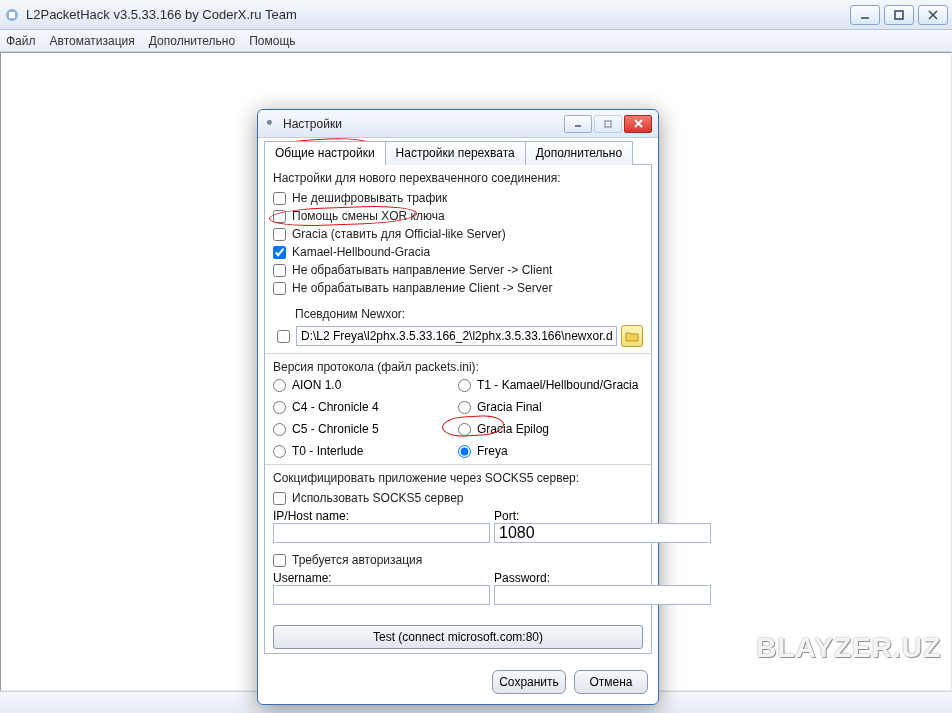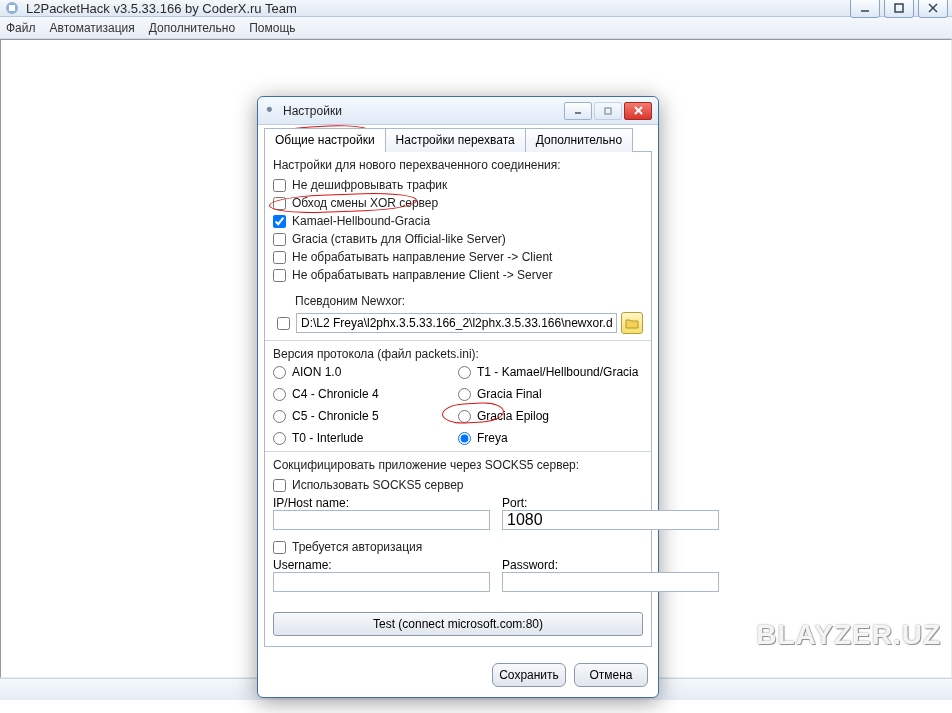--- a/index.html
+++ b/index.html
@@ -9,21 +9,21 @@
     font-size: 12px;
     background: #fff;
     width: 952px;
     height: 713px;
     overflow: hidden;
     position: relative;
   }
   
   .main-window { width: 952px; height: 713px; }
   .titlebar {
-    height: 17px;
+    height: 30px;
     background: linear-gradient(#f4f8fc, #dde7f3);
     border-bottom: 1px solid #b6c7dc;
     display: flex; align-items: center; padding: 0 4px;
   }
   .titlebar .app-icon { width: 16px; height: 16px; margin-right: 6px; }
   .titlebar .title { color: #2b2b2b; flex: 1; font-size: 13px; }
   .win-btns { display: flex; gap: 0; }
   .win-btn {
     width: 30px; height: 20px; border: 1px solid #8aa2c5; border-radius: 3px;
     margin-left: 4px; background: linear-gradient(#fcfeff,#dce8f6);
@@ -69,37 +69,37 @@
   .dlg-btn.close { background: linear-gradient(#f37a71,#d9362b); border-color:#a52b22; color:#fff; font-weight:bold; }
   .dlg-body { padding: 2px 6px 8px 6px; }
   
   .tabs-bar { display: flex; height: 24px; }
   .tab {
     padding: 4px 10px 3px 10px; border: 1px solid #a9b9cf; background: linear-gradient(#fdfefe,#eef3f9);
     font-size: 12px; border-bottom: none; margin-right: -1px;
     position: relative; top: 1px;
   }
   .tab.active { background: #fff; z-index: 2; }
-  .tabs-panel { border: 1px solid #a9b9cf; padding: 6px 8px 10px 8px; background: #fff; }
+  .tabs-panel { border: 1px solid #a9b9cf; padding: 6px 8px 4px 8px; background: #fff; }
   .section-label { font-size: 12px; margin-bottom: 4px; color: #222; }
   .chk-row { display: flex; align-items: center; height: 18px; font-size: 12px; color: #222; }
   .chk-row input, .rad-row input { margin: 0 6px 0 0; width:13px; height:13px; }
   .indent { padding-left: 22px; }
   .path-row { display: flex; align-items: center; margin-top: 4px; gap: 4px; }
   .path-row input[type=text] {
     flex: 1; height: 20px; border: 1px solid #abb8c9; font-size: 12px; padding: 0 4px;
   }
   .browse-btn {
     width: 22px; height: 22px; border: 1px solid #b2a13a; border-radius: 3px;
     background: linear-gradient(#fff6c6,#f5df6a); display:flex;align-items:center;justify-content:center;font-size:11px;
   }
   .hr { border-top: 1px solid #cfd6df; margin: 6px -8px; }
   .radio-grid { display: grid; grid-template-columns: 1fr 1fr; row-gap: 8px; margin-top:4px; }
   .rad-row { display:flex; align-items:center; font-size:12px; }
-  .field-row { display:flex; gap:12px; margin-top:2px; }
+  .field-row { display:flex; gap:4px; margin-top:2px; }
   .field { display:flex; flex-direction:column; font-size:12px; flex:1; }
   .field input { height:20px; border:1px solid #abb8c9; padding:0 4px; font-size:16px; }
   .field.small { flex:0 0 90px; }
   .test-btn {
     width: 100%; height: 24px; margin-top: 20px;
     border: 1px solid #8b98ab; border-radius: 3px;
     background: linear-gradient(#f7f9fb,#e0e6ee); font-size:12px;
   }
   
   .dlg-footer { display:flex; justify-content:flex-end; gap:8px; padding: 8px 10px 10px; }
@@ -193,29 +193,29 @@
 
         <div class="tabs-panel">
           <div class="section-label">Настройки для нового перехваченного соединения:</div>
 
           <label class="chk-row">
               <input type="checkbox" style="">
               <span>Не дешифровывать трафик</span>
             </label>
           <label class="chk-row">
               <input type="checkbox" style="">
-              <span>Обход смены XOR сервер</span>
+              <span>Помощь смены XOR ключа</span>
+            </label>
+          <label class="chk-row">
+              <input type="checkbox" style="">
+              <span>Gracia (ставить для Official-like Server)</span>
             </label>
           <label class="chk-row">
               <input type="checkbox" checked="" style="">
               <span>Kamael-Hellbound-Gracia</span>
-            </label>
-          <label class="chk-row">
-              <input type="checkbox" style="">
-              <span>Gracia (ставить для Official-like Server)</span>
             </label>
           <label class="chk-row">
               <input type="checkbox" style="">
               <span>Не обрабатывать направление Server -&gt; Client</span>
             </label>
           <label class="chk-row">
               <input type="checkbox" style="">
               <span>Не обрабатывать направление Client -&gt; Server</span>
             </label>
           <div class="indent section-label" style="margin-top:10px;">Псевдоним Newxor:</div>

